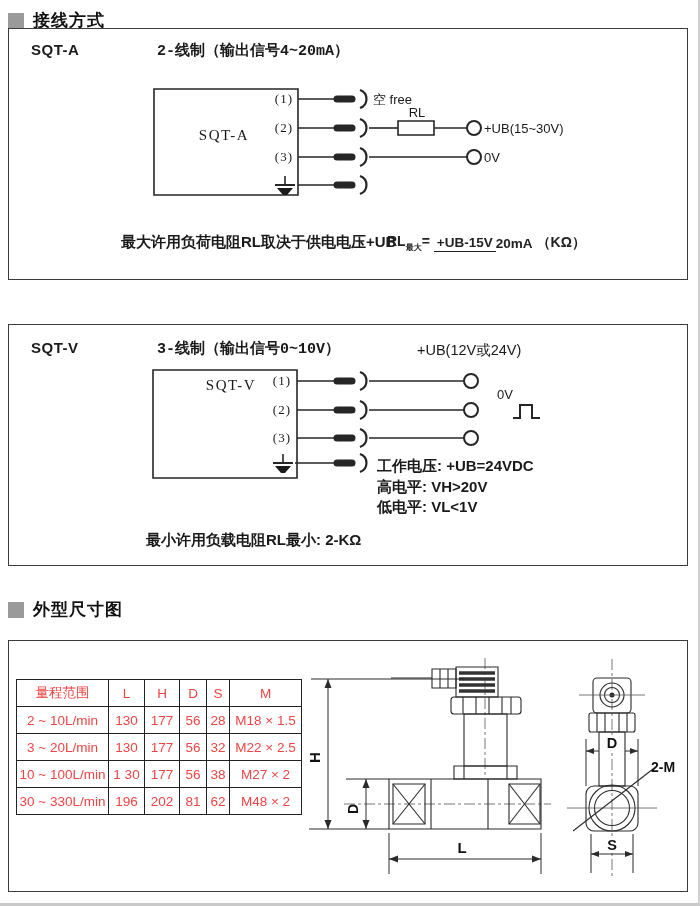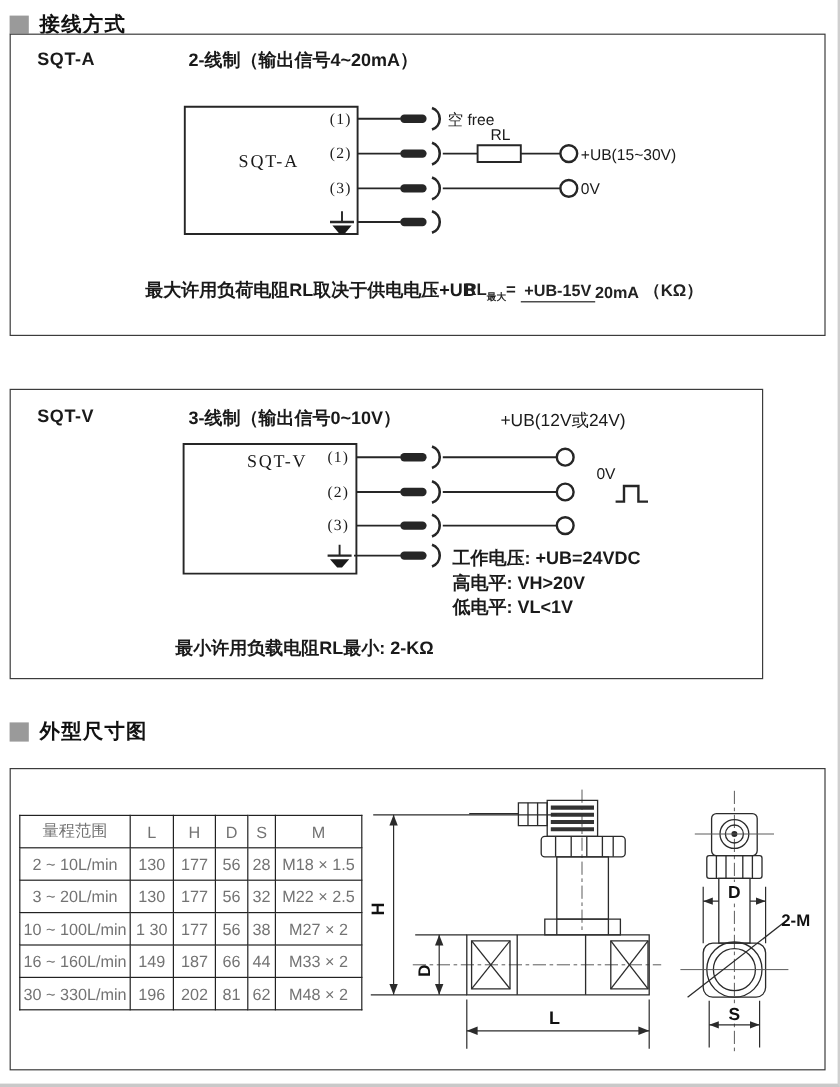--- a/index.html
+++ b/index.html
@@ -9,35 +9,35 @@
     border-right:2px solid #cfcfcf;border-bottom:3px solid #c9c9c9;
     box-sizing:border-box;overflow:hidden;
   }
   .sec-hdr{position:absolute;display:flex;align-items:center;gap:9px;}
   .sec-square{width:16px;height:16px;background:#9a9a9a;}
   .sec-title{font-size:17px;font-weight:bold;color:#111;letter-spacing:1px;}
   .panel{position:absolute;border:1.5px solid #3c3c3c;background:#fff;box-sizing:border-box;}
   .panel svg{position:absolute;left:0;top:0;}
   .lbl{position:absolute;white-space:nowrap;color:#1a1a1a;}
   .model{font-size:15px;font-weight:bold;letter-spacing:.5px;}
-  .subtitle{font-size:15px;font-weight:bold;}
+  .subtitle{font-size:15px;font-weight:bold;font-family:Liberation Mono, monospace;}
   .boxlabel{font-family:"Liberation Serif","DejaVu Serif",serif;font-size:15px;letter-spacing:1.5px;text-align:center;}
   .term{font-family:"Liberation Serif","DejaVu Serif",serif;font-size:13px;text-align:right;letter-spacing:1px;}
   .wirelbl{font-size:13px;}
   .note{font-size:15px;font-weight:600;}
   .specs{font-size:15px;font-weight:600;line-height:21px;}
   .formula{position:absolute;display:flex;align-items:center;font-size:14px;font-weight:600;color:#222;}
   .formula sub{font-size:8px;}
   .frac{display:inline-flex;flex-direction:row;text-align:center;margin:0 4px;font-size:13.5px;}
   .frac .num{border-bottom:1.5px solid #222;padding:0 3px 1px 3px;}
   .frac .den{padding-top:1px;}
   table.dim{position:absolute;border-collapse:collapse;table-layout:fixed;}
   table.dim th,table.dim td{
     border:1.4px solid #222;text-align:center;font-weight:normal;
-    font-size:13.5px;color:#737373;height:26px;padding:0 1px;overflow:hidden;white-space:nowrap;
+    font-size:13.5px;color:#ef4444;height:26px;padding:0 1px;overflow:hidden;white-space:nowrap;
   }
   svg line,svg path,svg rect,svg circle,svg polyline{vector-effect:non-scaling-stroke;}
   svg text{font-family:"Liberation Sans","DejaVu Sans",sans-serif;}
 </style>
 </head>
 <body>
 
 <div id="page">
 
   <div class="sec-hdr" style="left:8px;top:9px;">
@@ -98,21 +98,21 @@
     <div class="formula" style="left:378px;top:196px;height:36px;">
       <span><span>RL</span><sub>最大</sub><span>=</span></span>
       <span class="frac">
         <span class="num">+UB-15V</span>
         <span class="den">20mA</span>
       </span>
       <span>（KΩ）</span>
     </div>
   </div>
 
-  <div class="panel" style="left:8px;top:324px;width:628px;height:242px;">
+  <div class="panel" style="left:8px;top:324px;width:680px;height:242px;">
     <svg width="677" height="239" viewBox="0 0 677 239">
       <g stroke="#262626" stroke-width="1.6" fill="none">
         <rect x="144" y="45" width="144" height="108"></rect>
 
         <g>
           <line x1="288" y1="56" x2="325" y2="56"></line>
           <line x1="328" y1="56" x2="343" y2="56" stroke-width="7" stroke-linecap="round"></line>
           <path d="M351 47 A 9.5 9.5 0 0 1 351 65" stroke-width="2.2"></path>
           <line x1="360" y1="56" x2="455" y2="56"></line>
           <circle cx="462" cy="56" r="7" stroke-width="2"></circle>
@@ -202,28 +202,20 @@
       </tr>
       <tr>
         <td>10 ~ 100L/min</td>
         <td>1 30</td>
         <td>177</td>
         <td>56</td>
         <td>38</td>
         <td>M27 × 2</td>
       </tr>
       <tr>
-        <td>16 ~ 160L/min</td>
-        <td>149</td>
-        <td>187</td>
-        <td>66</td>
-        <td>44</td>
-        <td>M33 × 2</td>
-      </tr>
-      <tr>
         <td>30 ~ 330L/min</td>
         <td>196</td>
         <td>202</td>
         <td>81</td>
         <td>62</td>
         <td>M48 × 2</td>
       </tr>
     </tbody>
       </table>
 

